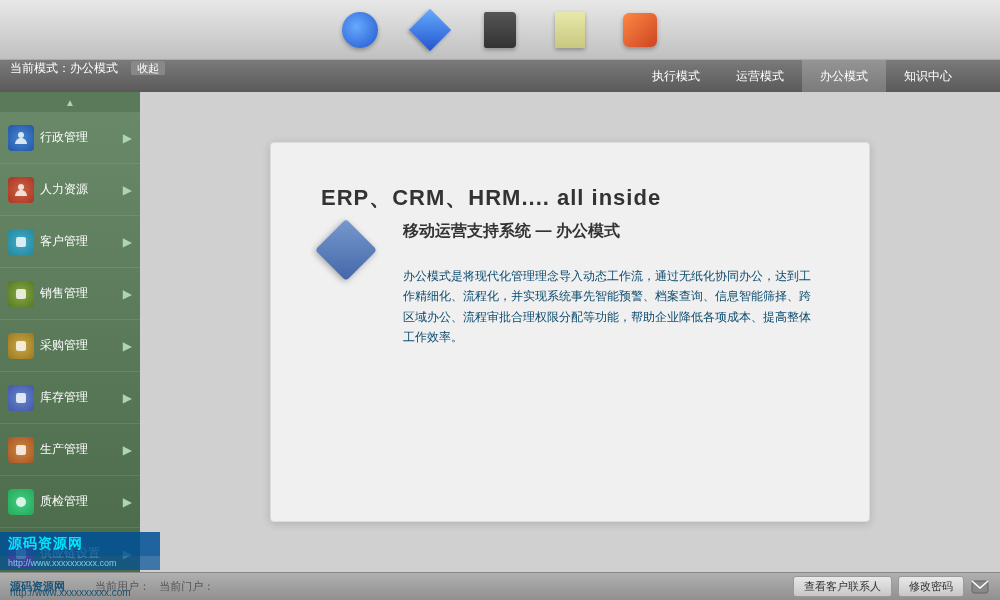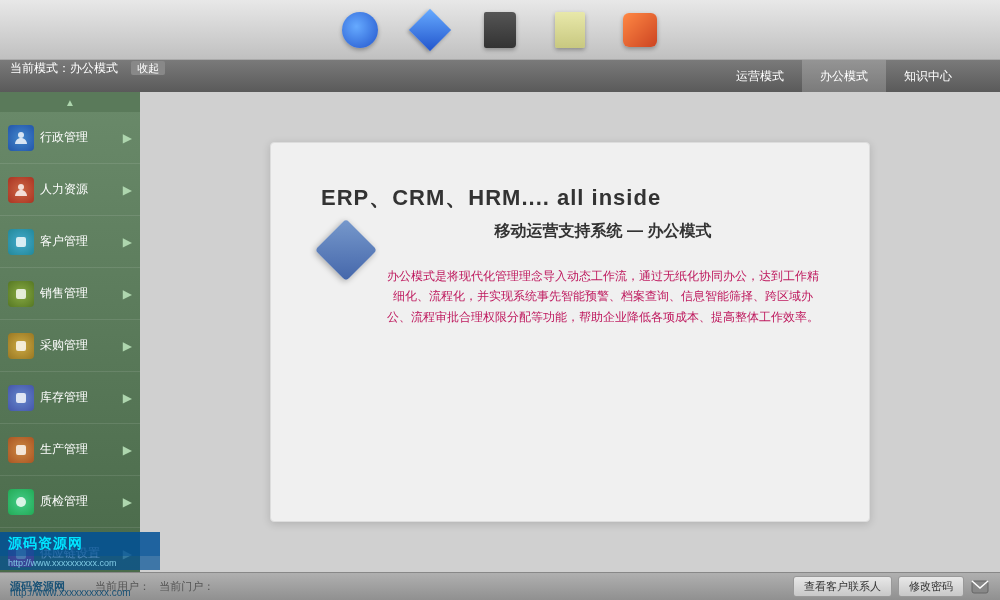--- a/index.html
+++ b/index.html
@@ -161,23 +161,22 @@
       letter-spacing: 1px;
     }
     #card-subtitle {
       font-size: 14px;
       color: #555;
       margin-bottom: 40px;
     }
     #card-section {
       display: flex;
       align-items: flex-start;
-      gap: 16px;
-      width: 100%;
-      text-align: center;
+      gap: 32px;
+      width: 100%;
     }
     #card-section-icon {
       width: 50px;
       height: 50px;
       flex-shrink: 0;
       display: flex;
       align-items: center;
       justify-content: center;
       margin-top: 4px;
     }
@@ -185,21 +184,21 @@
       flex: 1;
     }
     #section-heading {
       font-size: 16px;
       font-weight: bold;
       color: #333;
       margin-bottom: 10px;
     }
     #section-body {
       font-size: 12px;
-      color: #be185d;
+      color: #0c4a6e;
       line-height: 1.7;
       margin-top: 24px;
     }
 
     
     #bottom-bar {
       width: 100%;
       height: 28px;
       background: linear-gradient(180deg, #b0b0b0 0%, #909090 100%);
       display: flex;
@@ -350,20 +349,21 @@
   </div>
 </div>
 
 <div id="mode-bar">
   <div id="current-mode">
     <span>当前模式：办公模式</span>
     &nbsp;&nbsp;
     <span style="background:#888;color:#fff;padding:1px 6px;border-radius:2px;font-size:11px;cursor:pointer;">收起</span>
   </div>
   <div id="mode-tabs">
+    <div class="mode-tab">执行模式</div>
     <div class="mode-tab">运营模式</div>
     <div class="mode-tab active">办公模式</div>
     <div class="mode-tab">知识中心</div>
   </div>
 </div>
 
 <div id="main-layout">
 
   <div id="sidebar">
     <div id="sidebar-scroll-up">

